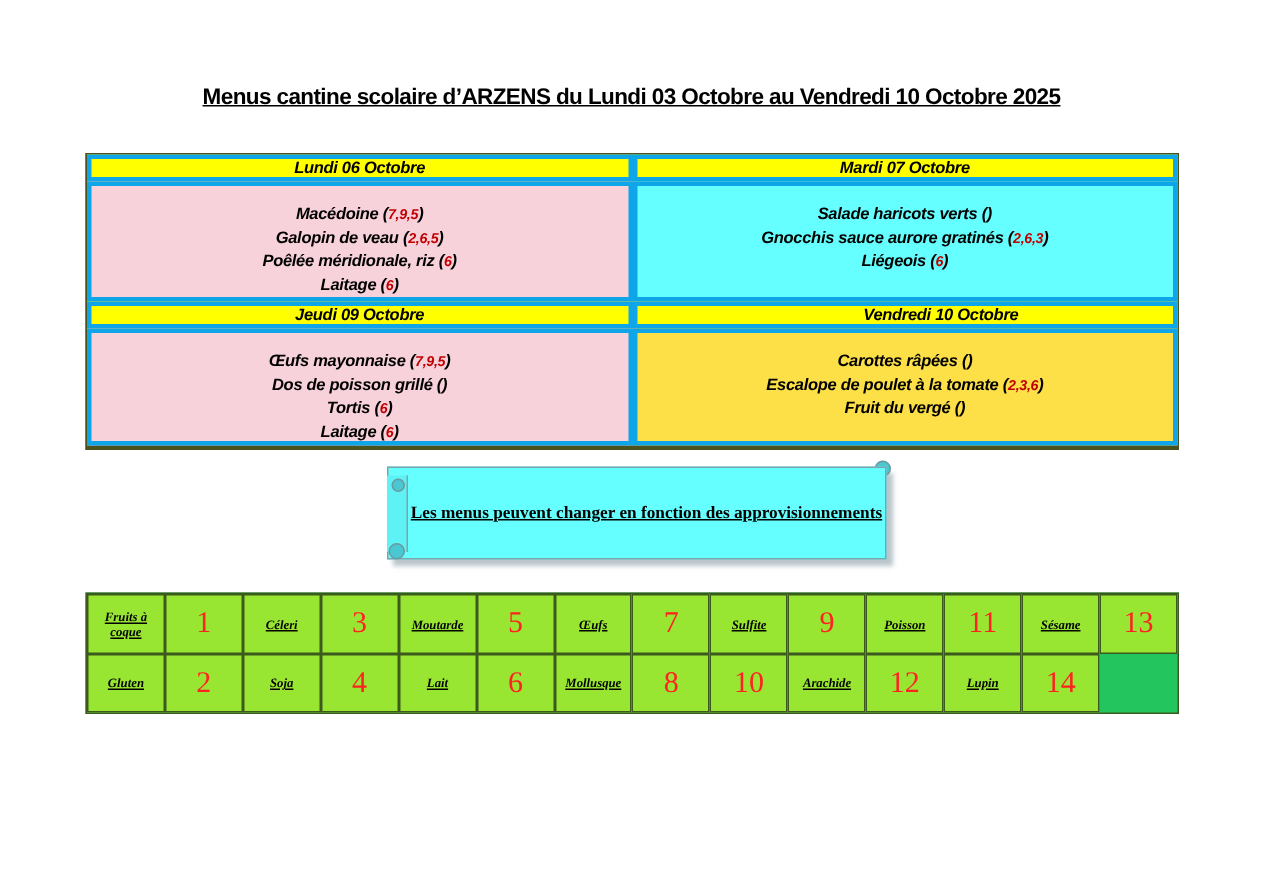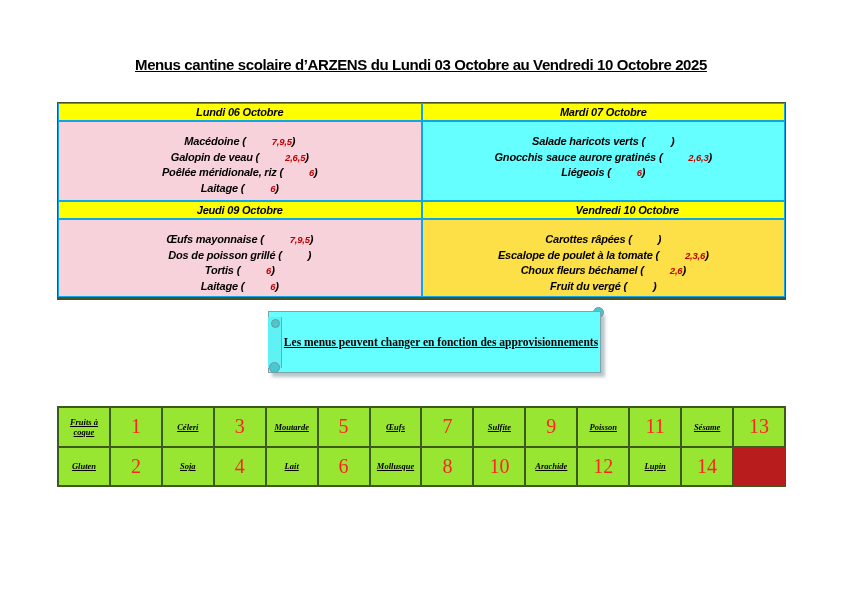--- a/index.html
+++ b/index.html
@@ -29,43 +29,43 @@
   .menu-grid {
     position: absolute;
     left: 57px; top: 102px;
     width: 727px; height: 196px;
     display: grid;
     grid-template-columns: 1fr 1fr;
     grid-template-rows: 18px 80px 18px 78px;
     border: 1px solid #4a521f;
     background: #4a521f;
   }
-  .menu-grid > div { border: 1px solid #0ea5e9; }
+  .menu-grid > div { border: 3px solid #0ea5e9; }
   .day-header {
     background: #ffff00;
     display: flex; align-items: center; justify-content: center;
     font-size: 11px; font-weight: bold; font-style: italic;
     letter-spacing: -0.2px;
     color: #000;
   }
   .day-body {
     padding-top: 12px;
     text-align: center;
     font-size: 11px; font-weight: bold; font-style: italic;
     letter-spacing: -0.2px;
     line-height: 15.5px;
     color: #000;
   }
-  .dish-allergens { font-size: 9.5px; padding-left: 26px; }
+  .dish-allergens { font-size: 9.5px; }
   .paren { color: #000; }
 
   
   .notice {
     position: absolute;
-    left: 268px; top: 311px;
+    left: 258px; top: 311px;
     width: 333px; height: 62px;
   }
   .notice .scroll-body {
     position: absolute; inset: 0;
     background: #66ffff;
     border: 1px solid #7fa3ab;
     box-shadow: 4px 4px 3px rgba(130,150,160,0.55);
   }
   .notice .scroll-strip {
     position: absolute; left: 0; top: 6px; bottom: 5px; width: 13px;
@@ -96,27 +96,27 @@
     position: absolute;
     left: 0; right: 40px; top: 384px;
     text-align: center;
     font-family: "Liberation Serif", serif;
     font-size: 13.5px; font-weight: bold;
     text-decoration: underline;
     color: #000;
   }
   .allergen-grid {
     position: absolute;
-    left: 57px; top: 406px;
+    left: 57px; top: 395px;
     width: 727px; height: 79px;
     display: grid;
     grid-template-columns: repeat(14, 1fr);
     grid-template-rows: 1fr 1fr;
     border: 1px solid #3c5a1d;
-    background: #b91c1c;
+    background: #22c55e;
   }
   .allergen-grid > div {
     border: 1px solid #3c5a1d;
     background: #99e632;
     display: flex; align-items: center; justify-content: center;
     text-align: center;
   }
   .allergen-name {
     font-family: "Liberation Serif", serif;
     font-size: 8.5px; font-weight: bold; font-style: italic;
@@ -156,21 +156,20 @@
       <div class="day-header" style="background: rgb(255, 255, 0); padding-left: 48px;">Vendredi 10 Octobre</div>
       <div class="day-body" style="background: rgb(248, 210, 219);">
         <div class="dish"><span class="dish-name">Œufs mayonnaise</span><span class="paren"> (</span><span class="dish-allergens" style="color: rgb(192, 0, 0);">7,9,5</span><span class="paren">)</span></div>
         <div class="dish"><span class="dish-name">Dos de poisson grillé</span><span class="paren"> (</span><span class="dish-allergens" style="color: rgb(192, 0, 0);"></span><span class="paren">)</span></div>
         <div class="dish"><span class="dish-name">Tortis</span><span class="paren"> (</span><span class="dish-allergens" style="color: rgb(192, 0, 0);">6</span><span class="paren">)</span></div>
         <div class="dish"><span class="dish-name">Laitage</span><span class="paren"> (</span><span class="dish-allergens" style="color: rgb(192, 0, 0);">6</span><span class="paren">)</span></div>
       </div>
       <div class="day-body" style="background: #fde047;">
         <div class="dish"><span class="dish-name">Carottes râpées</span><span class="paren"> (</span><span class="dish-allergens" style="color: rgb(192, 0, 0);"></span><span class="paren">)</span></div>
         <div class="dish"><span class="dish-name">Escalope de poulet à la tomate</span><span class="paren"> (</span><span class="dish-allergens" style="color: rgb(192, 0, 0);">2,3,6</span><span class="paren">)</span></div>
-        <div class="dish"><span class="dish-name">Choux fleurs béchamel</span><span class="paren"> (</span><span class="dish-allergens" style="color: rgb(192, 0, 0);">2,6</span><span class="paren">)</span></div>
         <div class="dish"><span class="dish-name">Fruit du vergé</span><span class="paren"> (</span><span class="dish-allergens" style="color: rgb(192, 0, 0);"></span><span class="paren">)</span></div>
       </div>
     </div>
 
   <div class="notice">
     <span class="curl curl-top-right"></span>
     <div class="scroll-body"></div>
     <div class="scroll-strip"></div>
     <span class="curl curl-top-left"></span>
     <span class="curl curl-bottom-left"></span>

